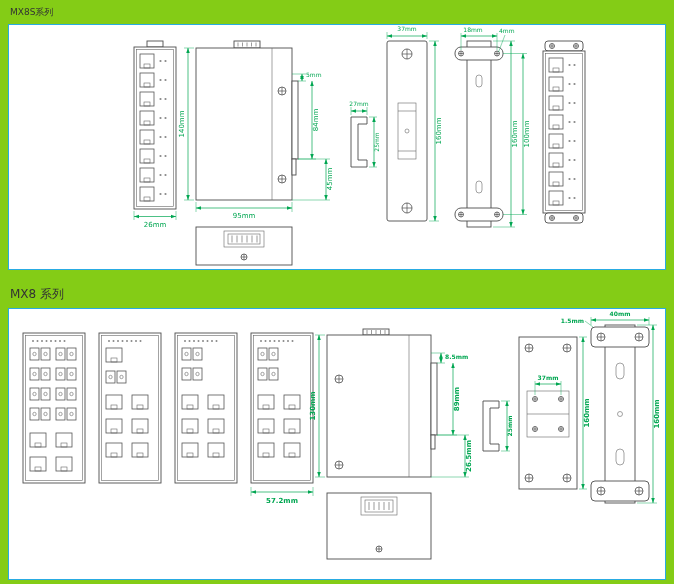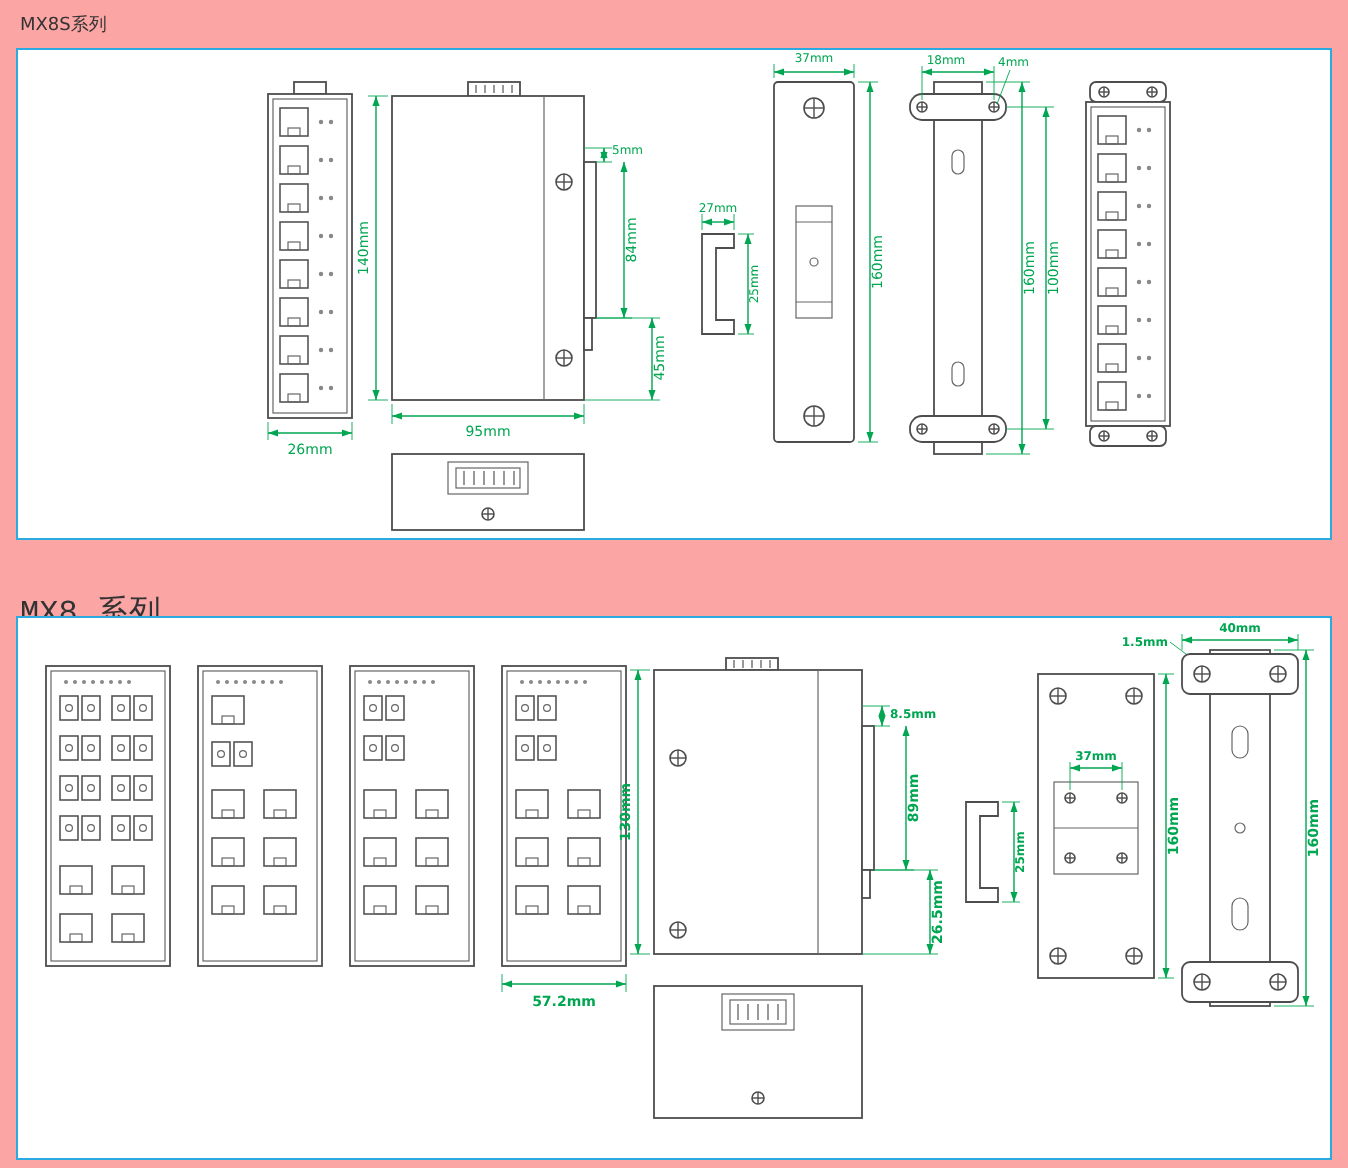--- a/index.html
+++ b/index.html
@@ -1,19 +1,19 @@
 <!DOCTYPE html>
 <html><head>
 <meta charset="utf-8">
 <style>
   html,body{margin:0;padding:0;background:#fff;}
-  .page{position:relative;width:674px;height:584px;background:#fca5a5;font-family:"DejaVu Sans",sans-serif;overflow:hidden;text-align:center;}
+  .page{position:relative;width:674px;height:584px;background:#84cc16;font-family:"DejaVu Sans",sans-serif;overflow:hidden;text-align:center;}
   .section-label{position:absolute;color:#333;}
   .label-sm{top:6px;left:10px;font-size:9px;}
-  .label-lg{top:296px;left:10px;font-size:16px;font-family:Liberation Mono, monospace;}
+  .label-lg{top:286px;left:10px;font-size:12px;}
   .box{position:absolute;left:8px;border:1px solid #29ABE2;background:#fff;}
   .box1{top:24px;width:656px;height:244px;}
   .box2{top:308px;width:656px;height:270px;font-weight:bold;}
   svg{display:block;}
   svg text{font-family:"DejaVu Sans",sans-serif;}
   .ol{fill:#fff;stroke:#4d4d4d;stroke-width:0.9;}
   .ol2{fill:none;stroke:#666;stroke-width:0.6;}
   .port{fill:#fff;stroke:#555;stroke-width:0.8;}
   .led{fill:#888;}
   .pin{stroke:#555;stroke-width:0.6;}

